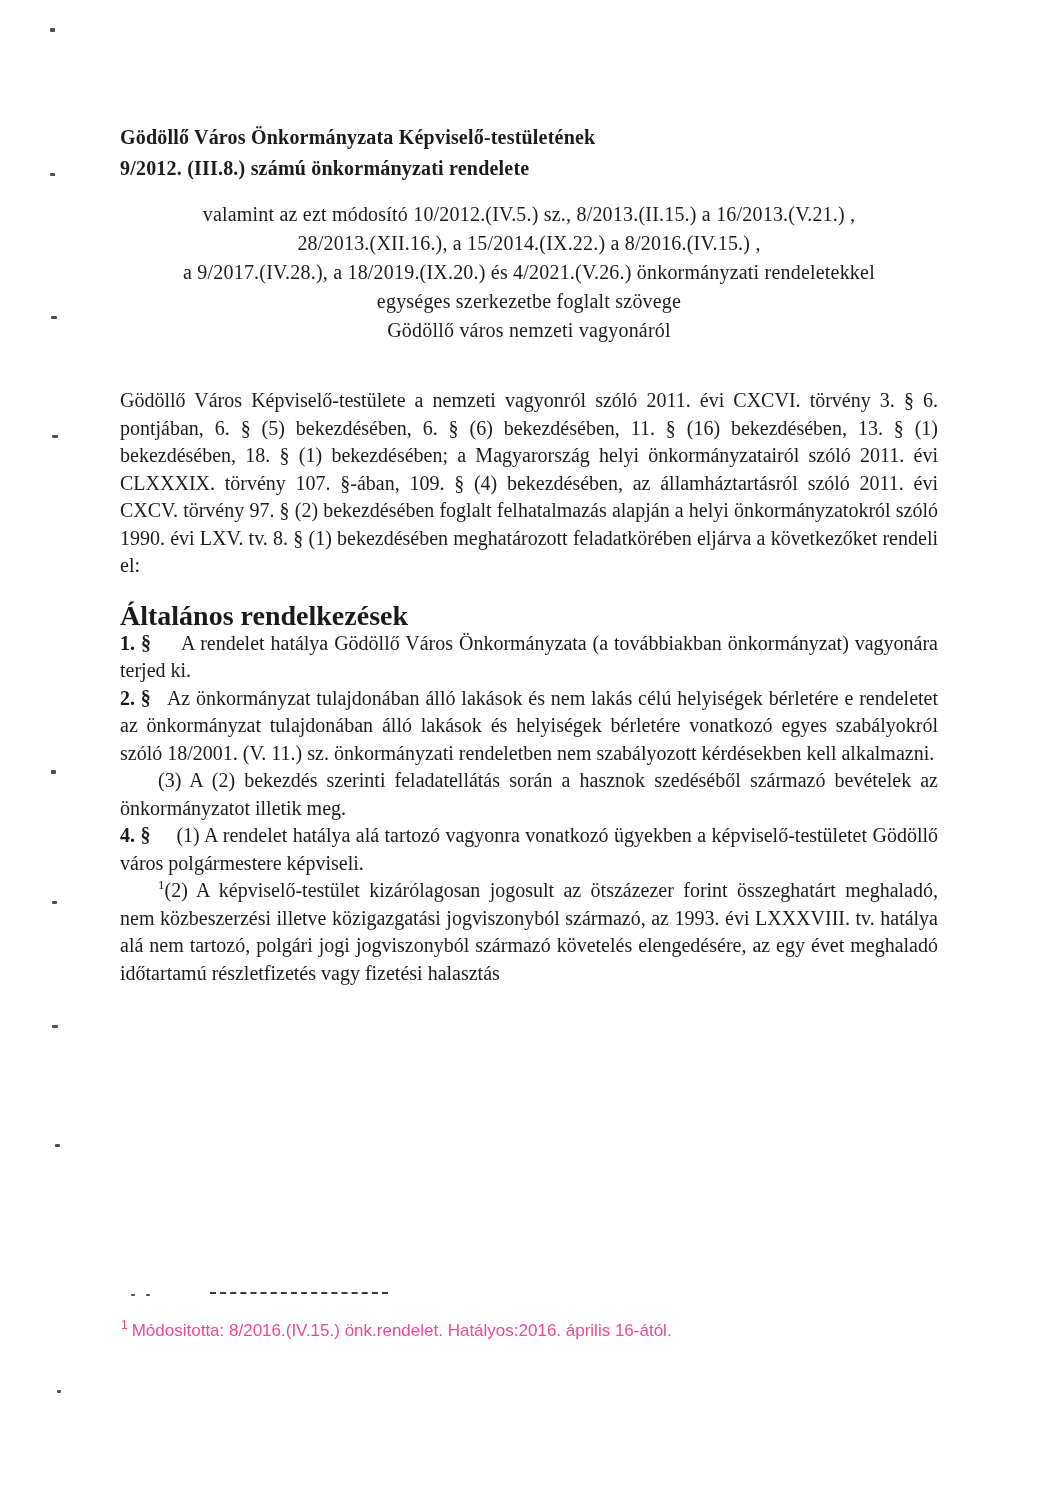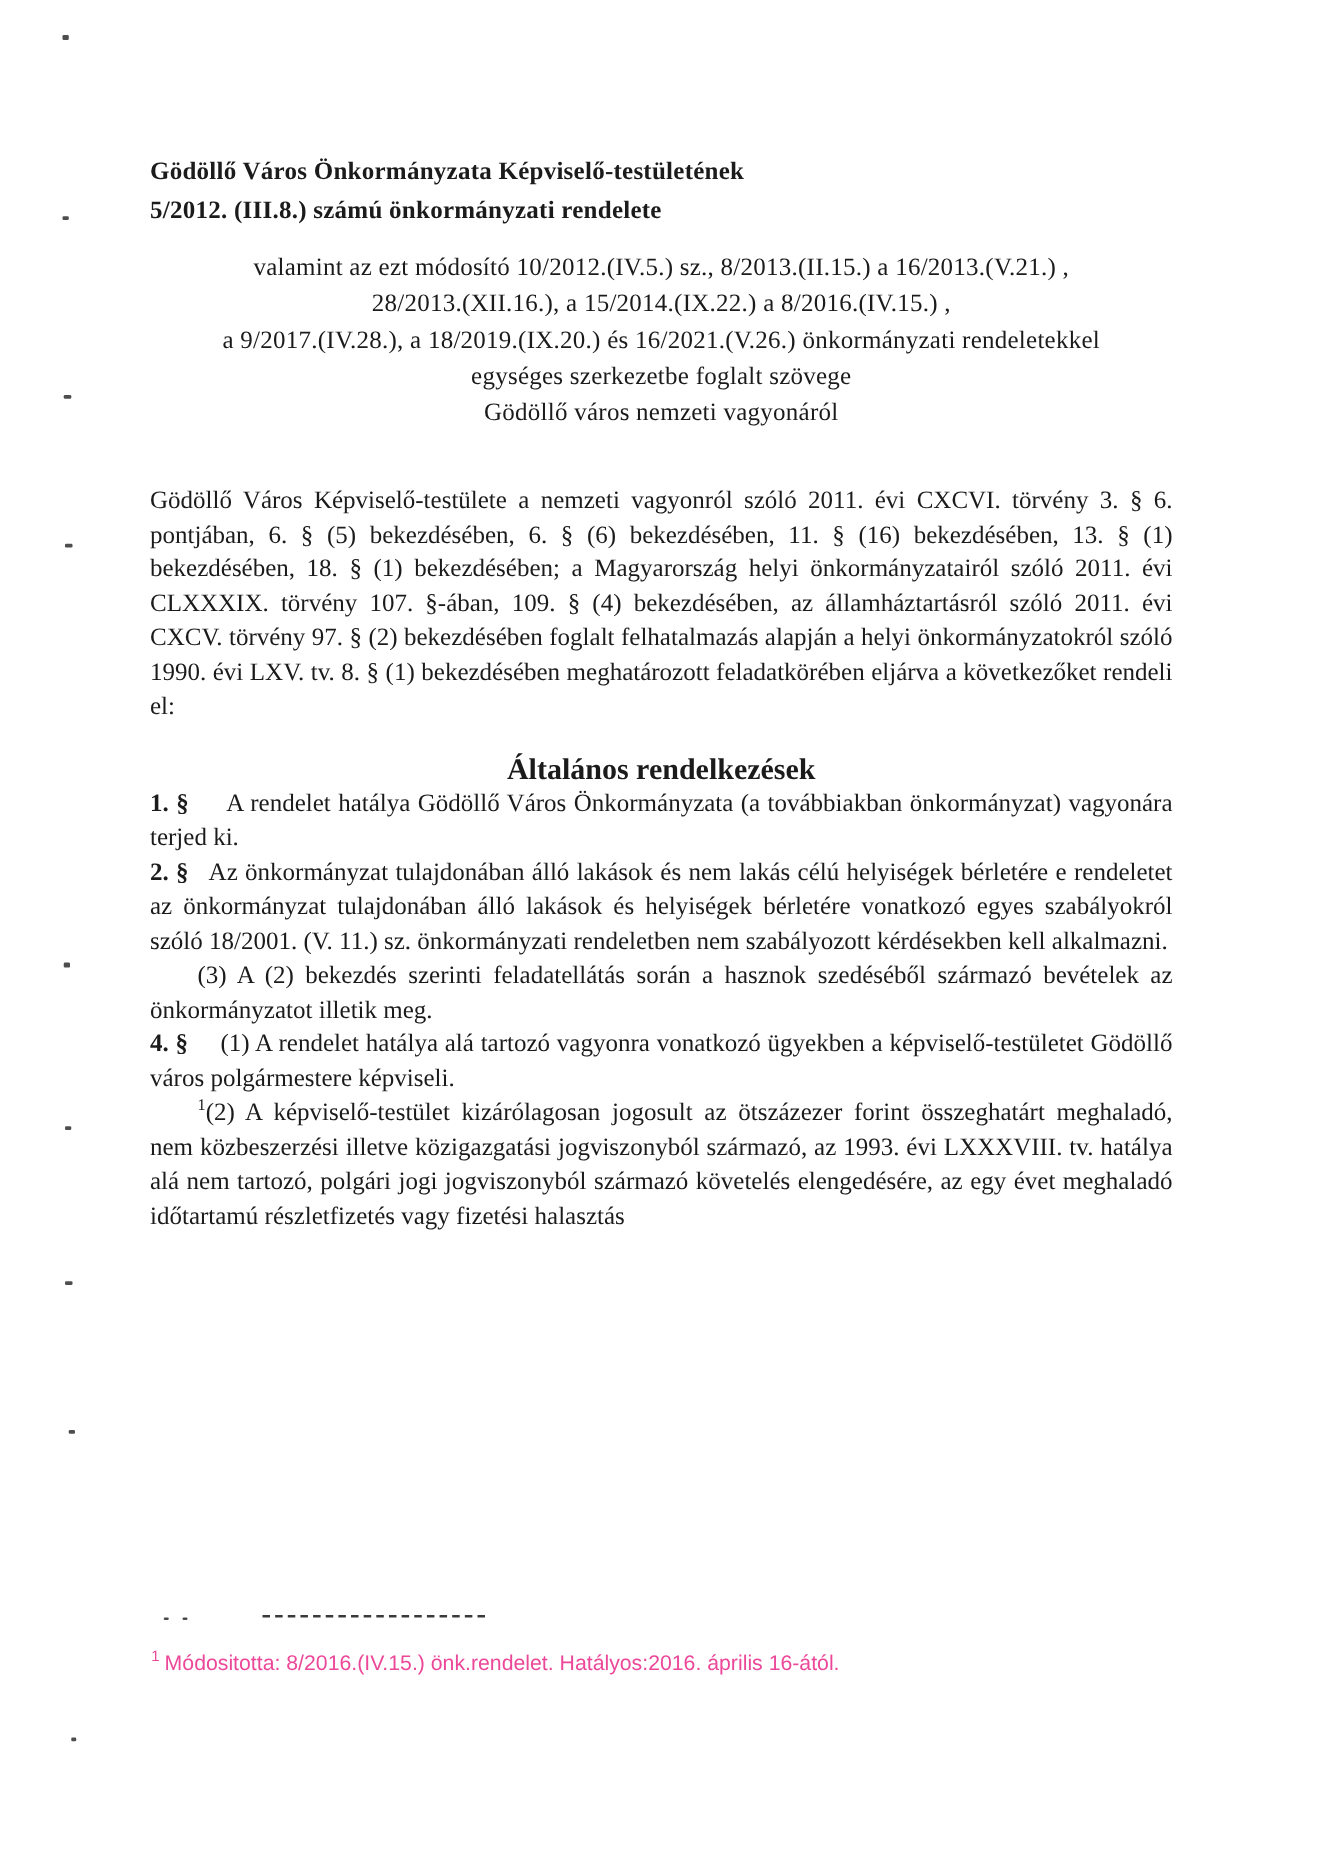--- a/index.html
+++ b/index.html
@@ -35,23 +35,22 @@
     font-weight: normal;
     line-height: 29px;
     letter-spacing: 0.2px;
   }
   .preamble {
     margin: 42px 0 0 0;
     text-align: justify;
   }
   .section-heading {
     margin: 22px 0 0 0;
-    text-align: center;
     font-weight: bold;
-    font-size: 24px;
+    font-size: 28px;
     line-height: 28px;
   }
   p.para {
     margin: 0;
     text-align: justify;
   }
   .mt-a1 { margin-top: 21px; }
   .mt-a2 { margin-top: 29px; }
   .mt-a3 { margin-top: 10px; }
   .mt-a3b { margin-top: 26px; }
@@ -106,27 +105,27 @@
   <div class="artifact" style="left:51px; top:770px; width:5px; height:4px;"></div>
   <div class="artifact" style="left:52px; top:901px; width:5px; height:3px;"></div>
   <div class="artifact" style="left:52px; top:1025px; width:6px; height:3px;"></div>
   <div class="artifact" style="left:55px; top:1144px; width:5px; height:3px;"></div>
   <div class="artifact" style="left:57px; top:1390px; width:4px; height:3px;"></div>
 
   <div class="content">
 
     <div class="doc-title">
       <div>Gödöllő Város Önkormányzata Képviselő-testületének</div>
-      <div>5/2012. (III.8.) számú önkormányzati rendelete</div>
+      <div>9/2012. (III.8.) számú önkormányzati rendelete</div>
     </div>
 
     <div class="amendments">
       <div>valamint az ezt módosító 10/2012.(IV.5.) sz., 8/2013.(II.15.) a 16/2013.(V.21.) ,</div>
       <div>28/2013.(XII.16.), a 15/2014.(IX.22.)  a 8/2016.(IV.15.) ,</div>
-      <div>a 9/2017.(IV.28.), a 18/2019.(IX.20.) és 16/2021.(V.26.) önkormányzati rendeletekkel</div>
+      <div>a 9/2017.(IV.28.), a 18/2019.(IX.20.) és 4/2021.(V.26.) önkormányzati rendeletekkel</div>
       <div>egységes szerkezetbe foglalt szövege</div>
       <div>Gödöllő város nemzeti vagyonáról</div>
     </div>
 
     <p class="preamble">Gödöllő Város Képviselő-testülete a nemzeti vagyonról szóló 2011. évi CXCVI. törvény 3. § 6. pontjában, 6. § (5) bekezdésében, 6. § (6) bekezdésében, 11. § (16) bekezdésében, 13. § (1) bekezdésében, 18. § (1) bekezdésében; a Magyarország helyi önkormányzatairól szóló 2011. évi CLXXXIX. törvény 107. §-ában, 109. § (4) bekezdésében, az államháztartásról szóló 2011. évi CXCV. törvény 97. § (2) bekezdésében foglalt felhatalmazás alapján a helyi önkormányzatokról szóló 1990. évi LXV. tv. 8. § (1) bekezdésében meghatározott feladatkörében eljárva a következőket rendeli el:</p>
 
     <div class="section-heading">Általános rendelkezések</div>
 
     <p class="para mt-a1"><span class="art-label gap-xl">1. §</span><span>A rendelet hatálya Gödöllő Város Önkormányzata (a továbbiakban önkormányzat) vagyonára terjed ki.</span></p>
 

